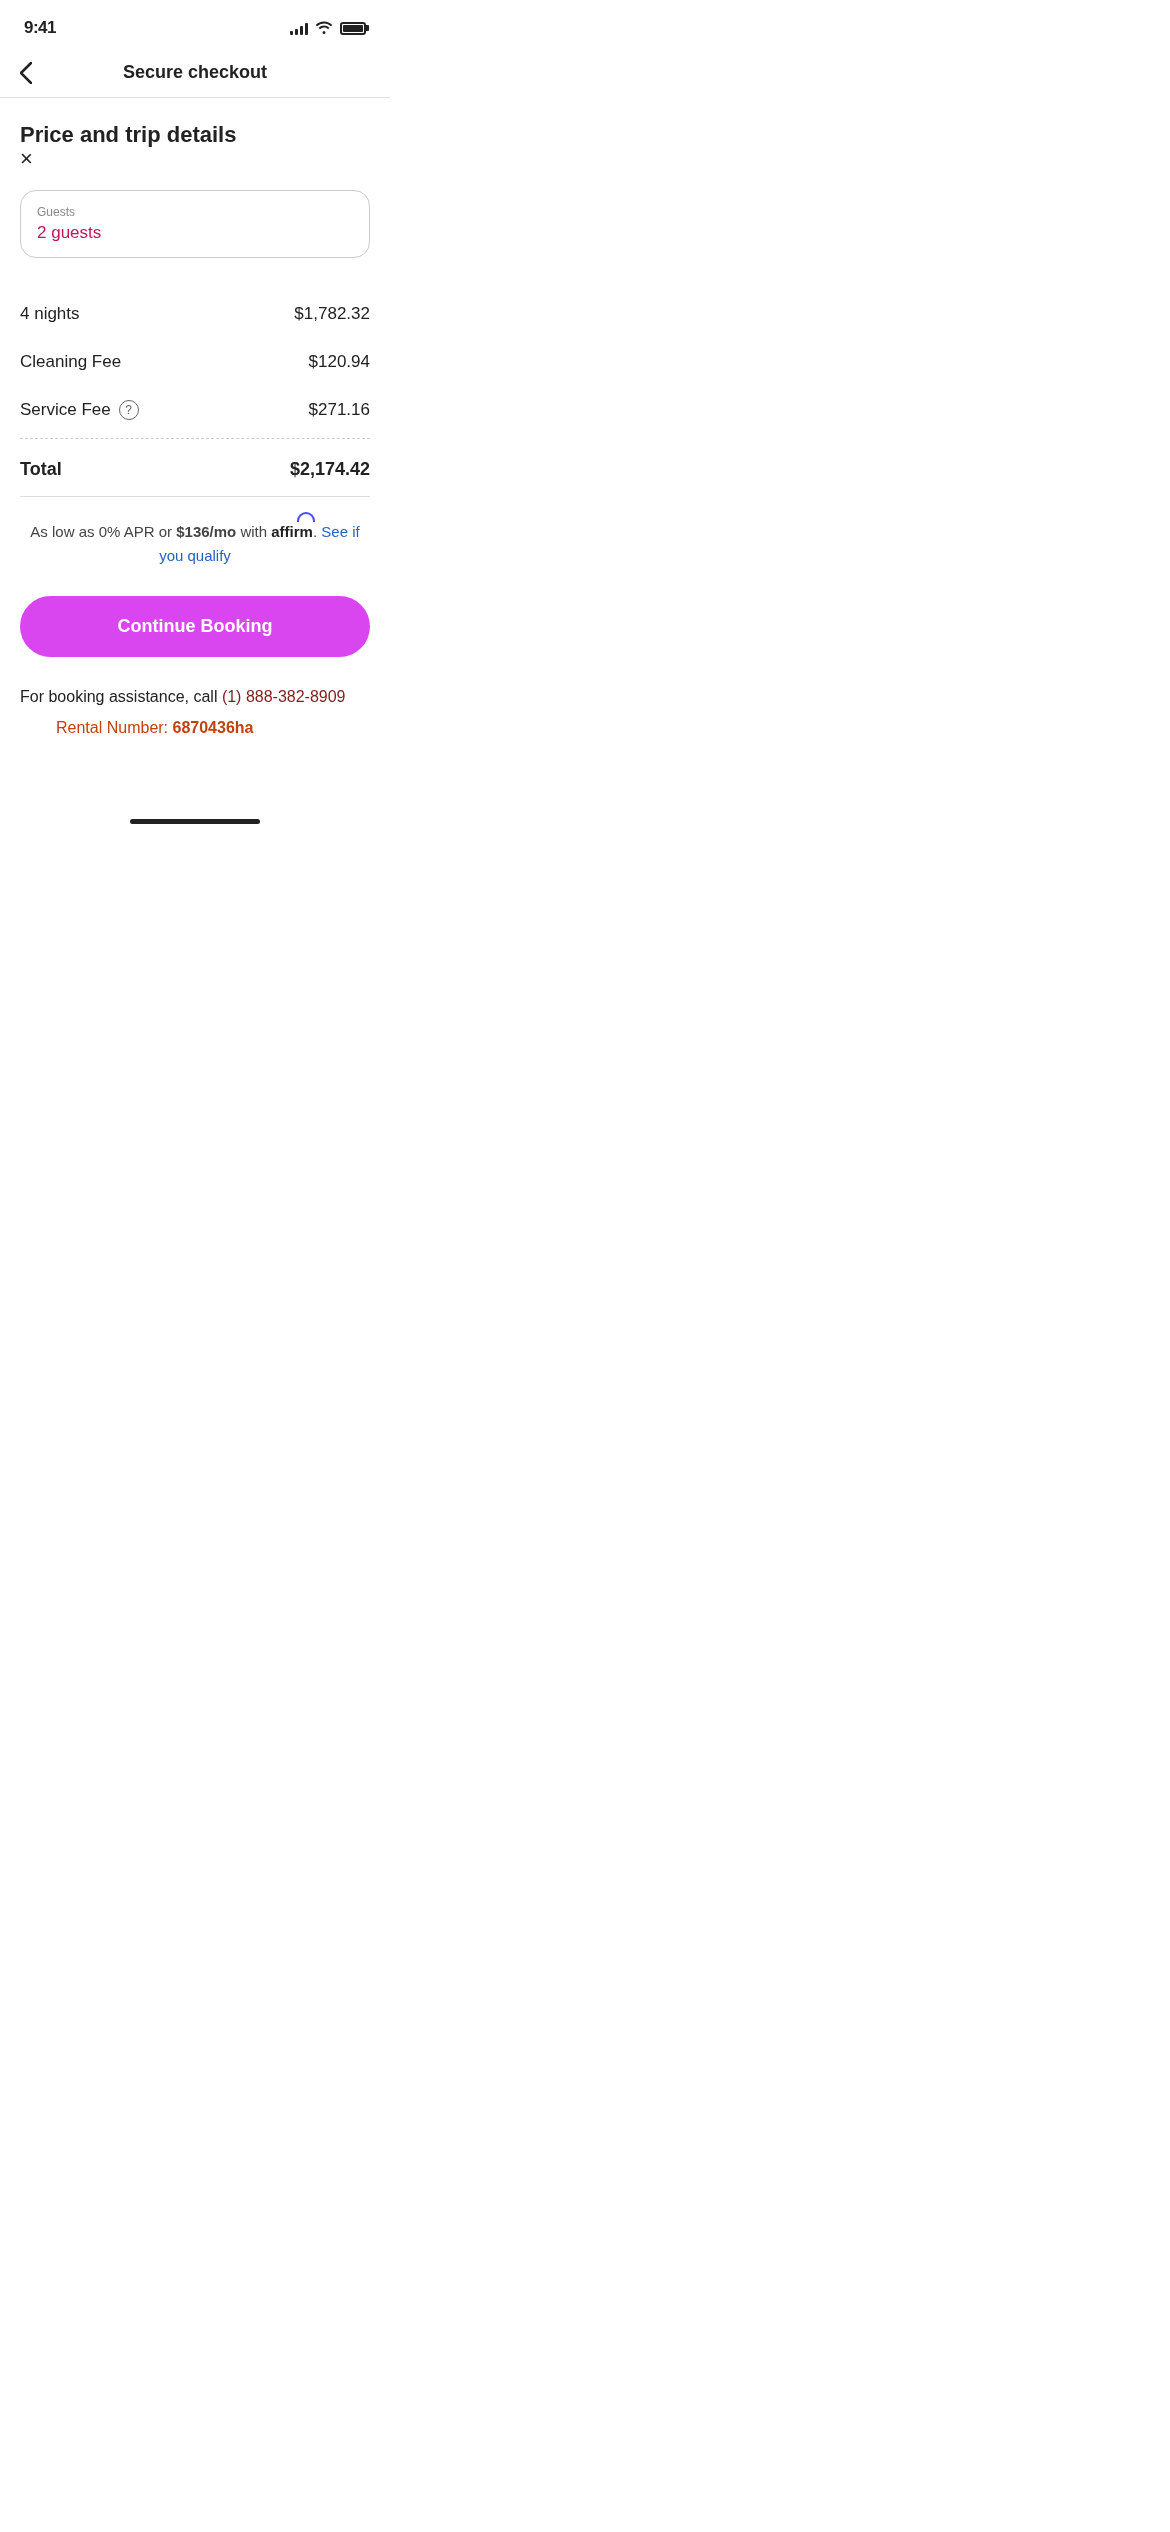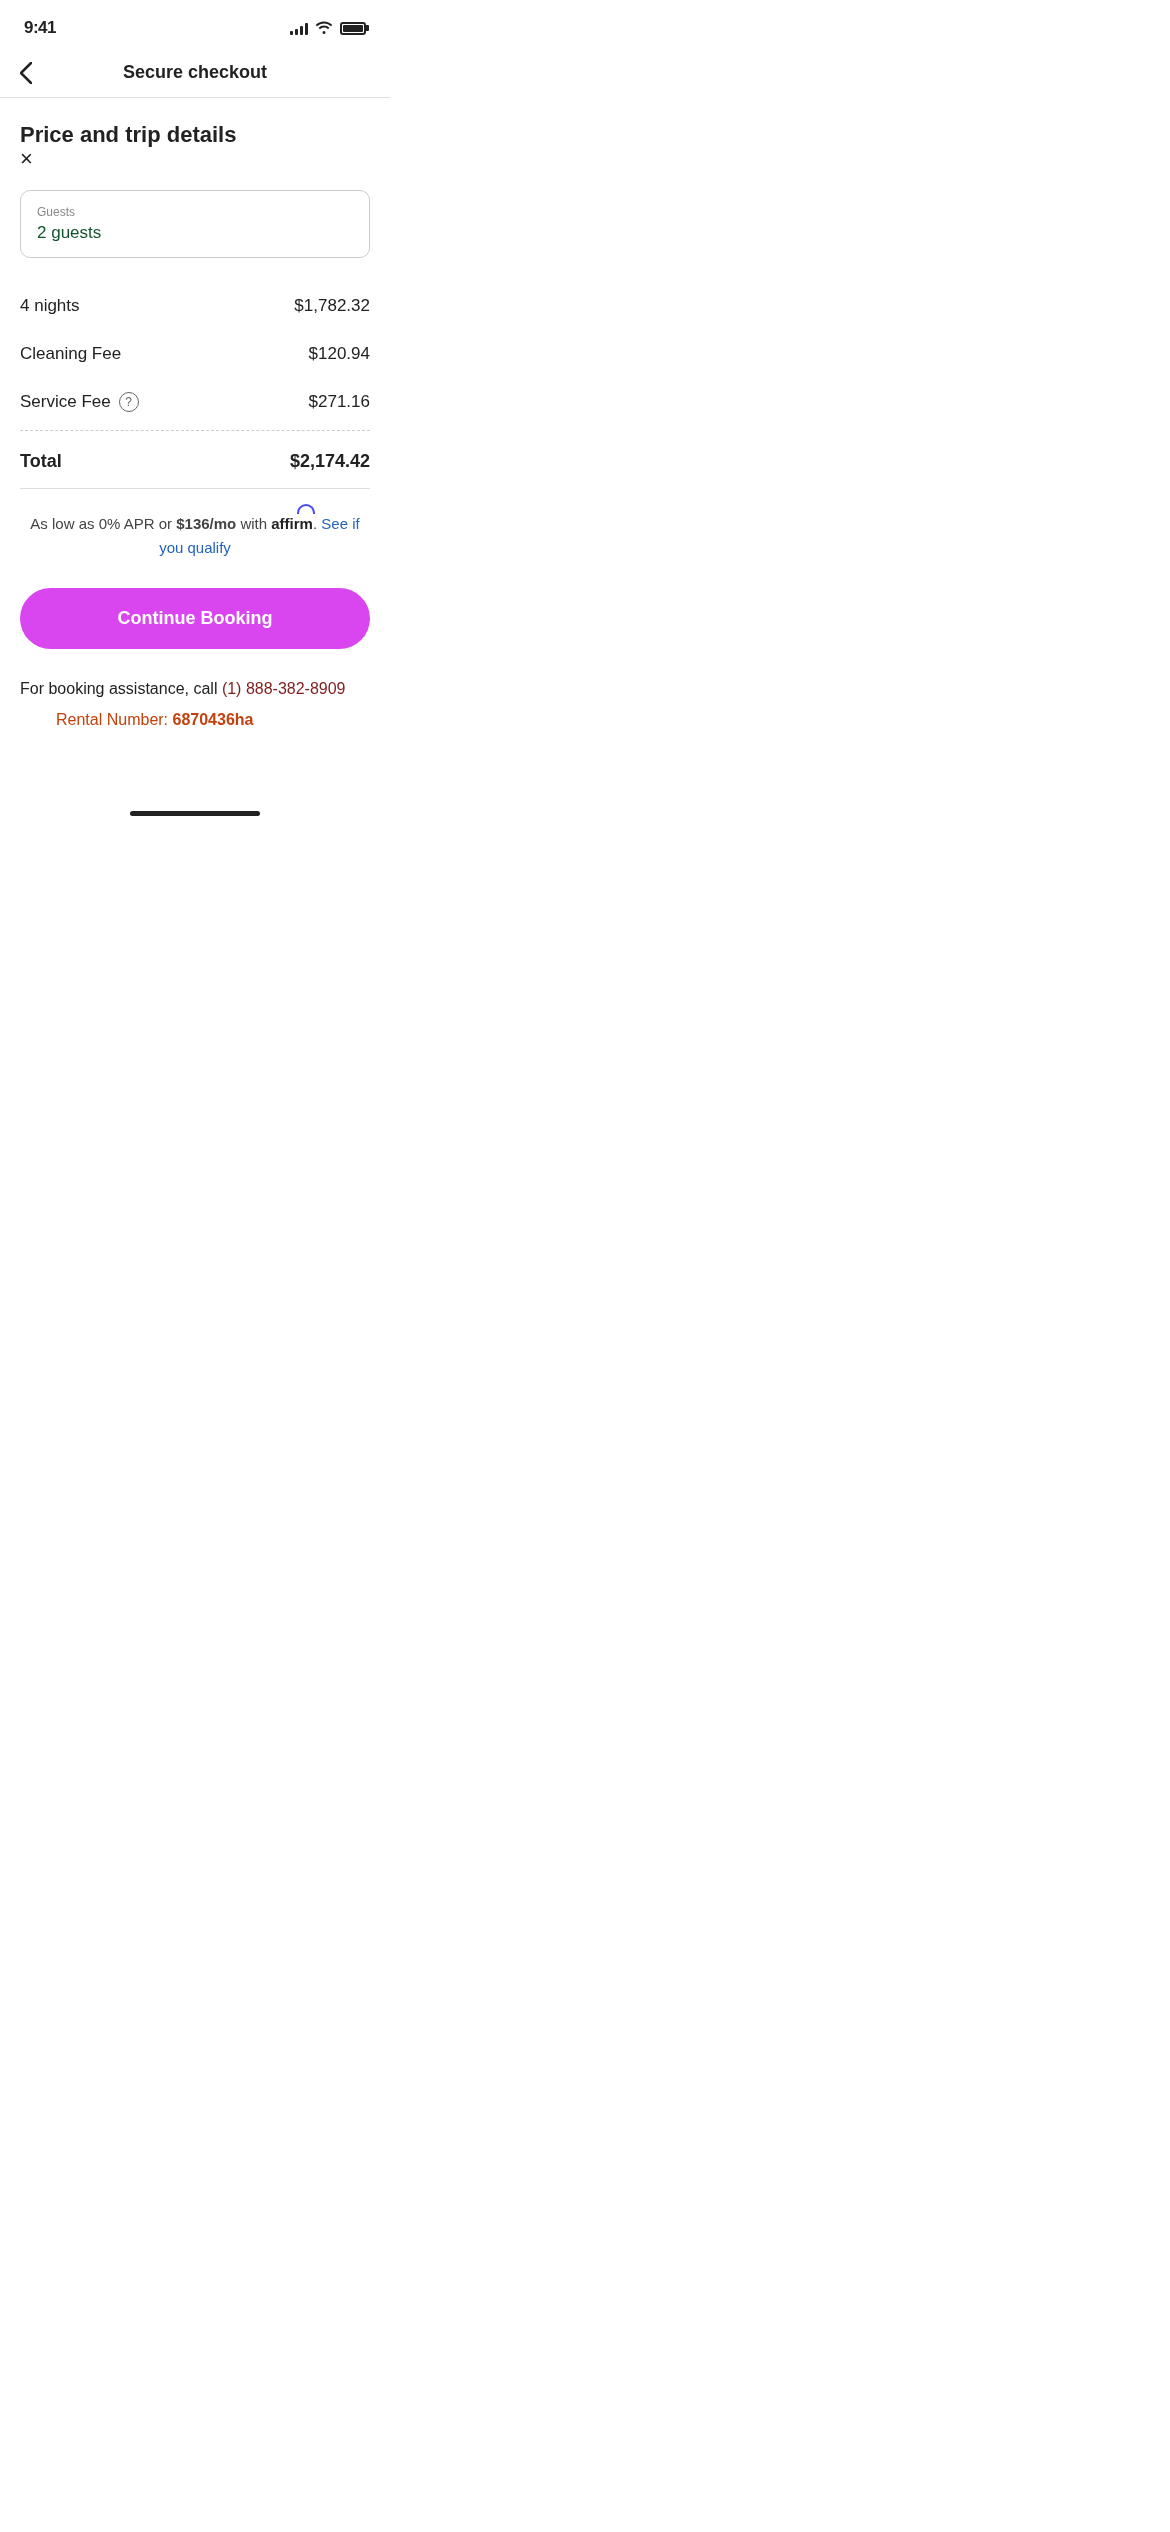--- a/index.html
+++ b/index.html
@@ -130,32 +130,32 @@
       font-size: 22px;
       cursor: pointer;
       color: #222;
       padding: 0;
       line-height: 1;
     }
 
     
     .guests-box {
       border: 1px solid #ccc;
-      border-radius: 10px;
+      border-radius: 16px;
       padding: 14px 16px;
-      margin-bottom: 24px;
+      margin-bottom: 32px;
     }
     .guests-label {
       font-size: 12px;
       color: #888;
       margin-bottom: 4px;
     }
     .guests-value {
       font-size: 17px;
-      color: #14532d;
+      color: #be185d;
     }
 
     
     .price-rows {
       margin-bottom: 0;
     }
     .price-row {
       display: flex;
       justify-content: space-between;
       align-items: center;

